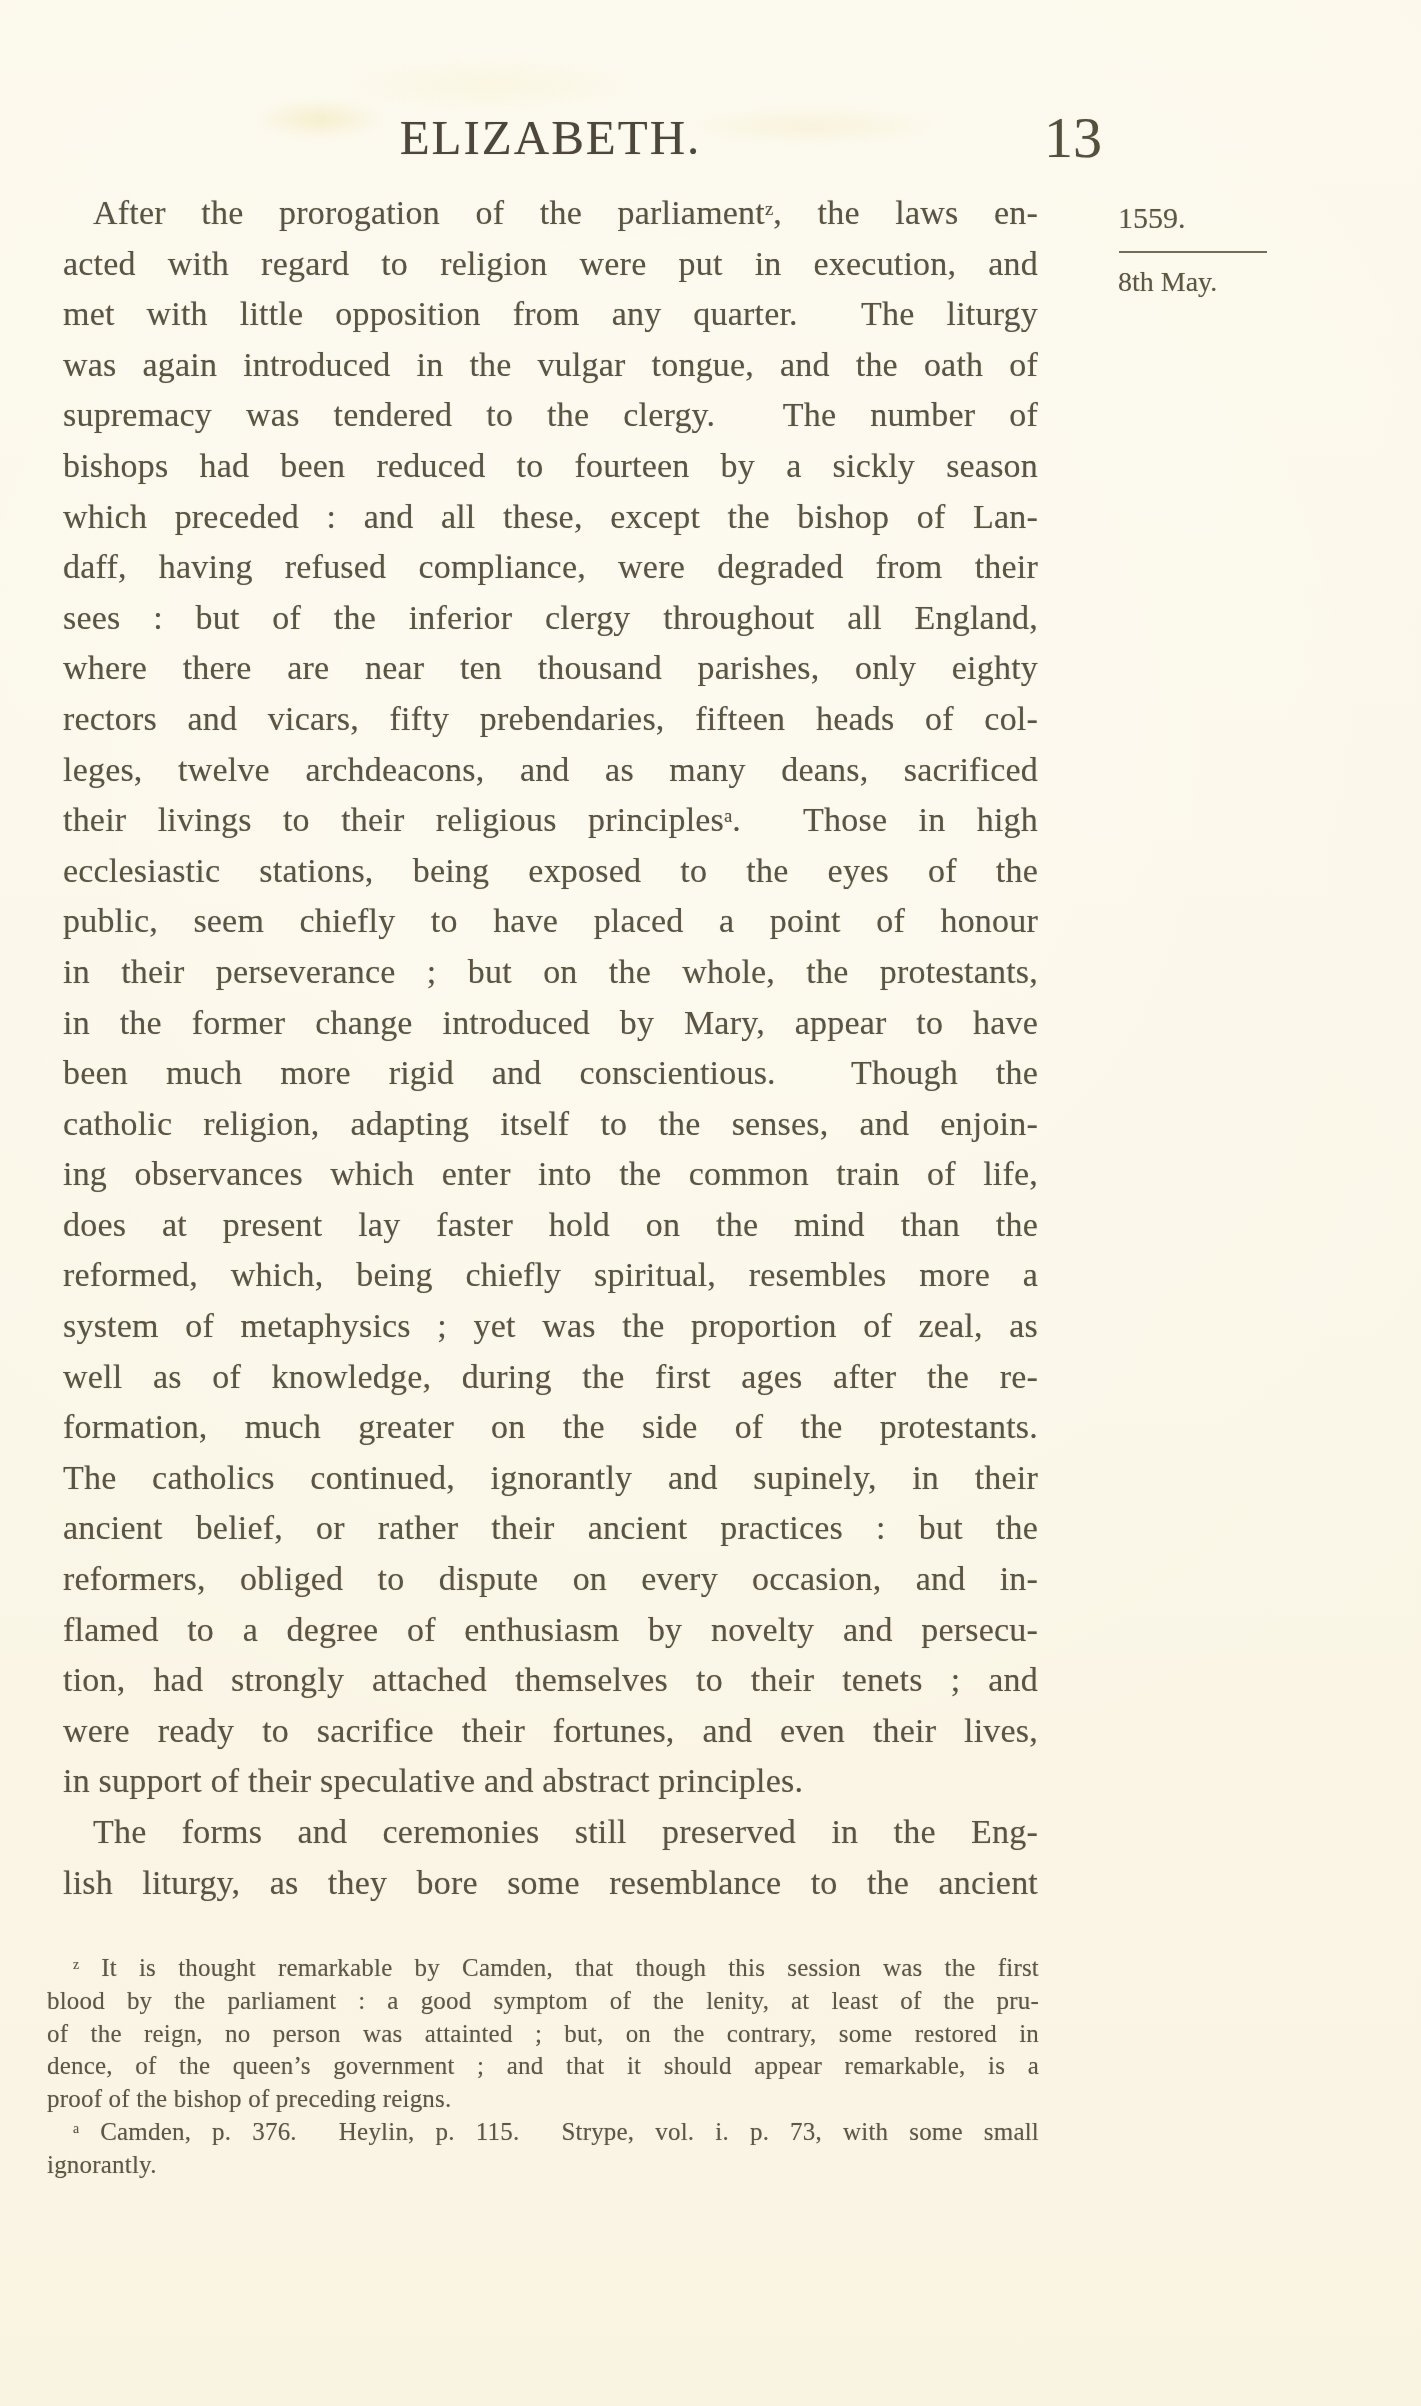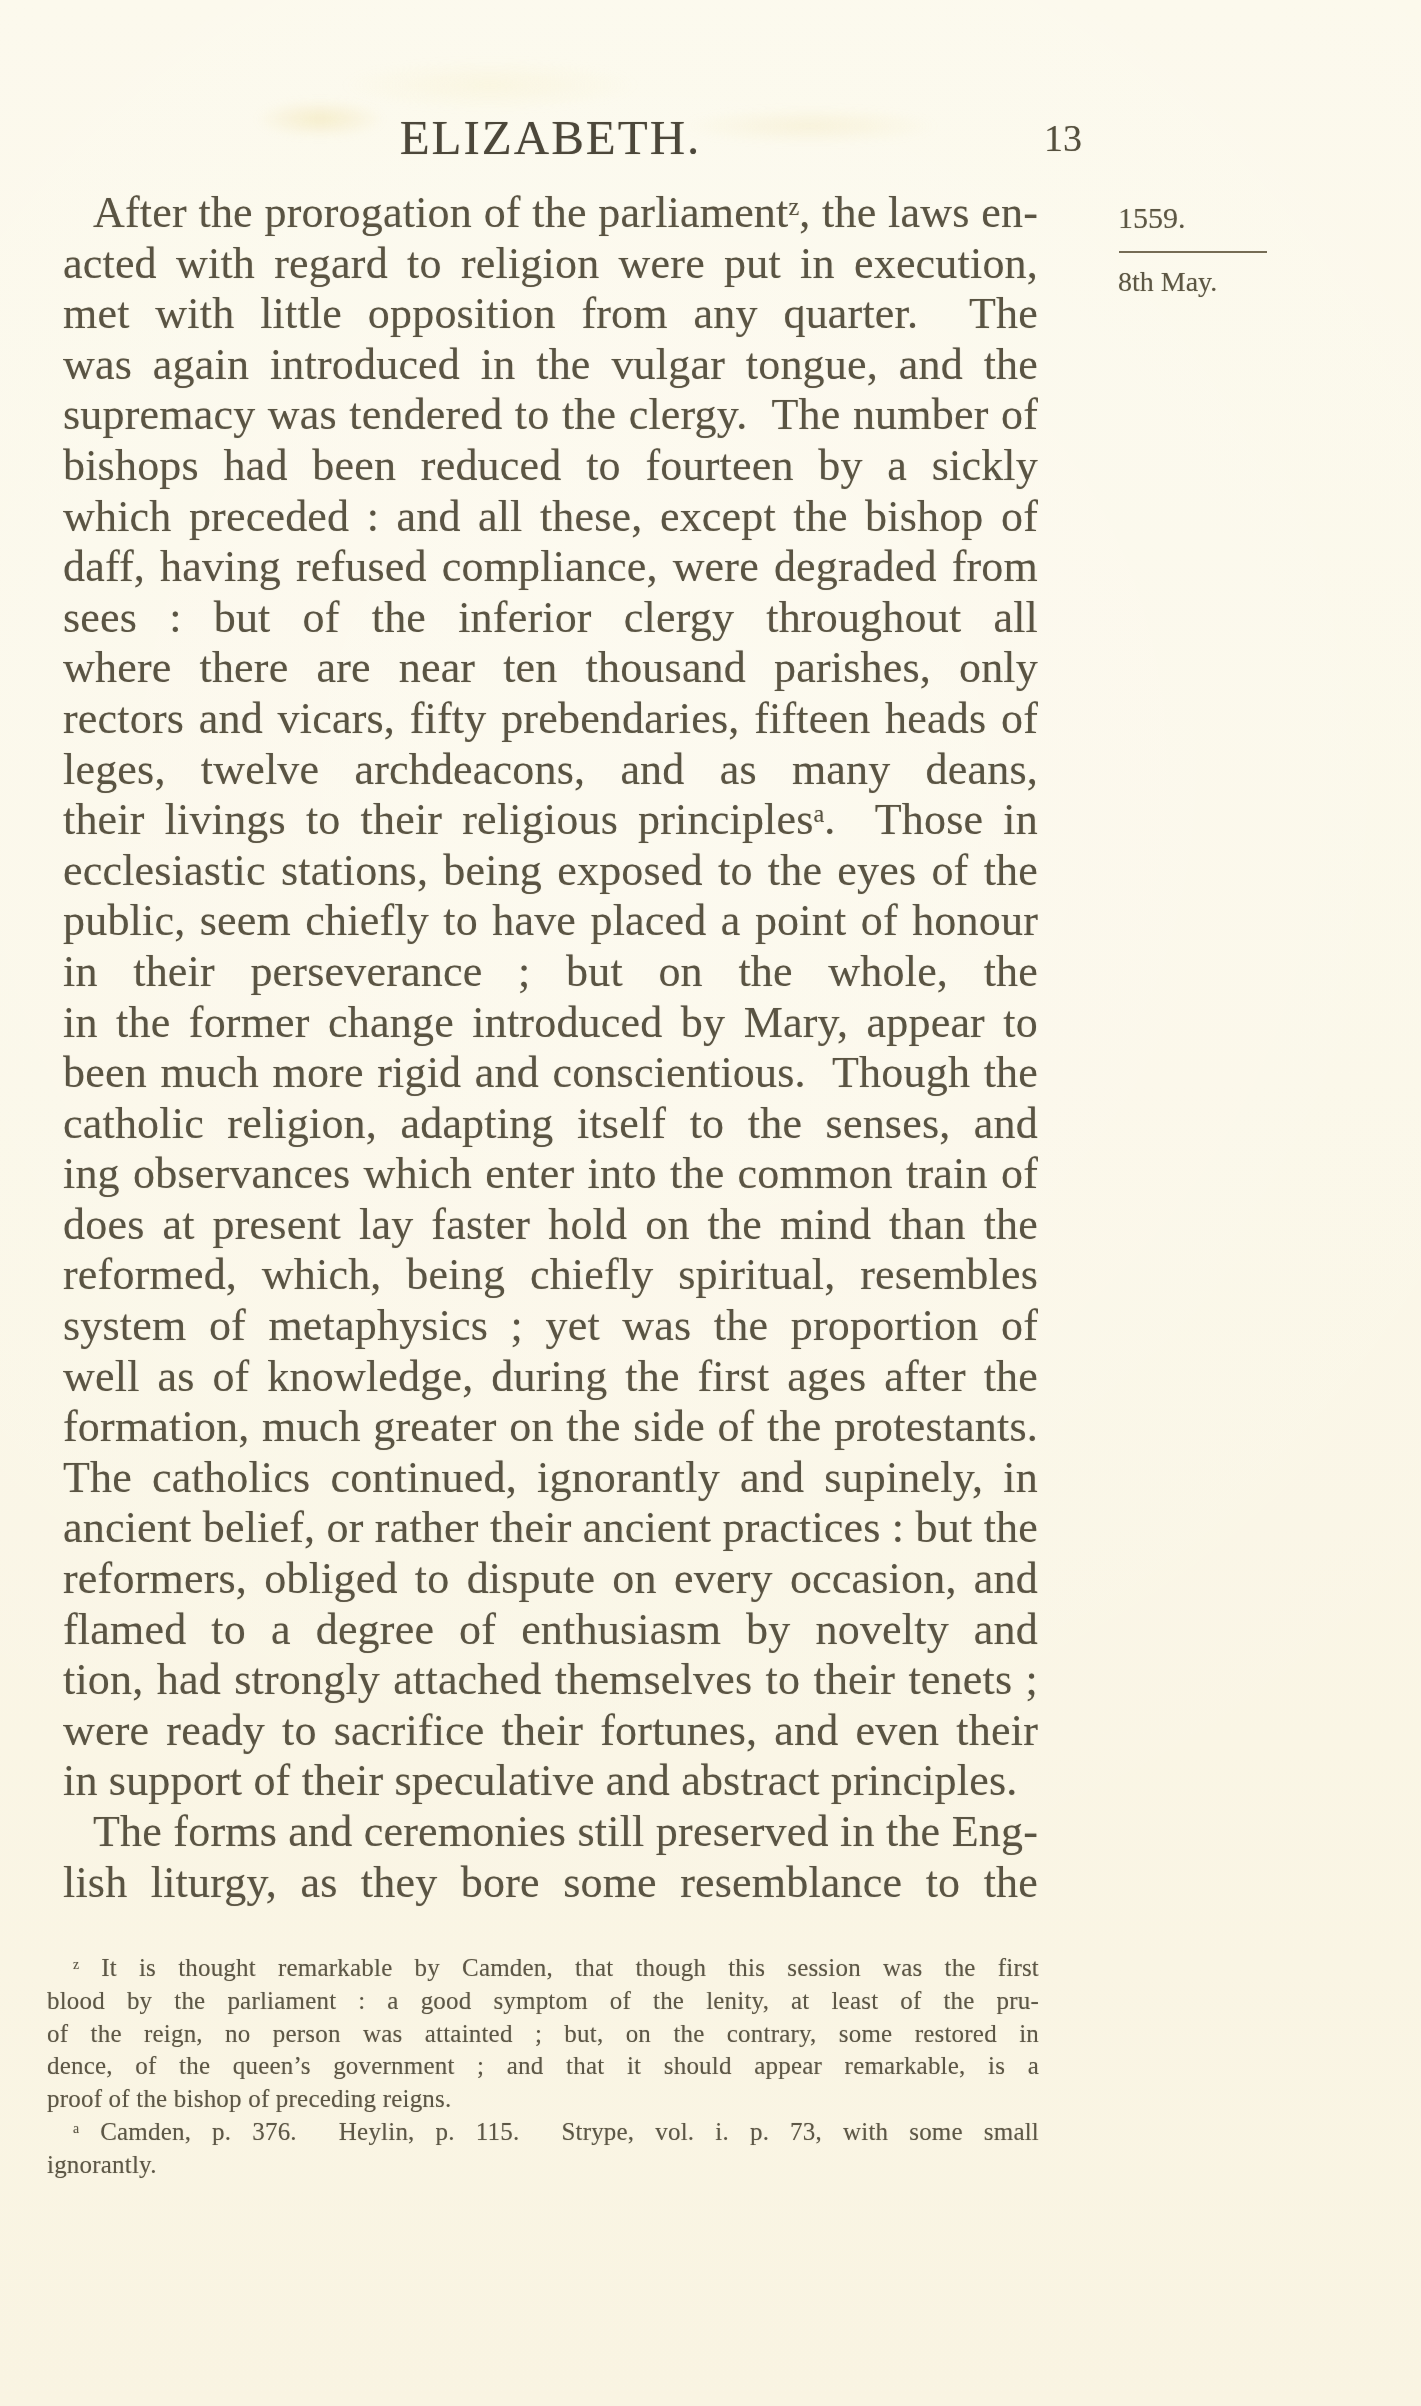--- a/index.html
+++ b/index.html
@@ -42,21 +42,21 @@
     letter-spacing: 2px;
     line-height: 52px;
     color: #4c473a;
     text-shadow: 0 0 1px rgba(76,71,58,0.45);
   }
   .page-number {
     position: absolute;
     top: 112px;
     left: 1044px;
     width: 60px;
-    font-size: 38px;
+    font-size: 58px;
     line-height: 52px;
     color: #55503e;
     text-shadow: 0 0 1px rgba(85,80,62,0.4);
   }
 
   .margin-notes {
     position: absolute;
     top: 200px;
     left: 1118px;
     width: 150px;
@@ -78,21 +78,21 @@
     font-size: 28px;
     line-height: 32px;
     text-shadow: 0 0 1px rgba(93,87,68,0.4);
   }
 
   .body-text {
     position: absolute;
     top: 188px;
     left: 63px;
     width: 975px;
-    font-size: 44px;
+    font-size: 34px;
     letter-spacing: 0.2px;
     color: #5a5443;
     text-shadow: 0 0 1px rgba(90,84,67,0.42);
   }
   .body-text .line {
     line-height: 50.6px;
     height: 50.6px;
     overflow: hidden;
     text-align: justify;
     text-align-last: justify;

